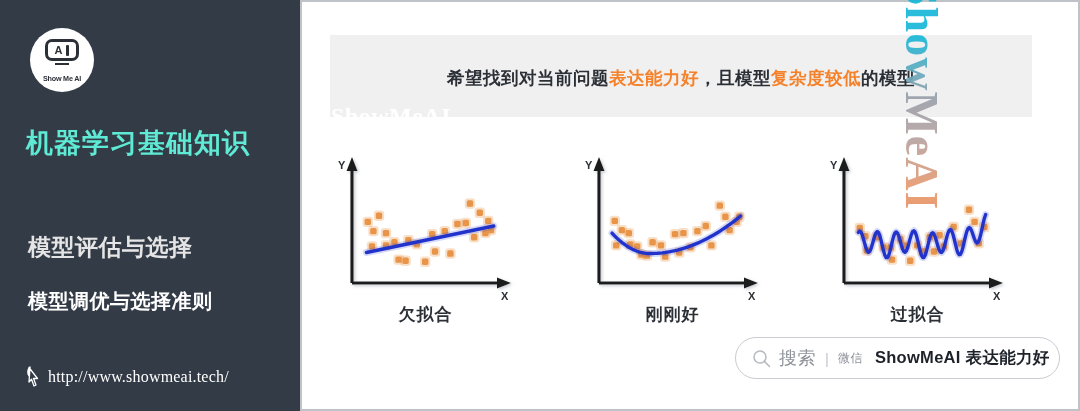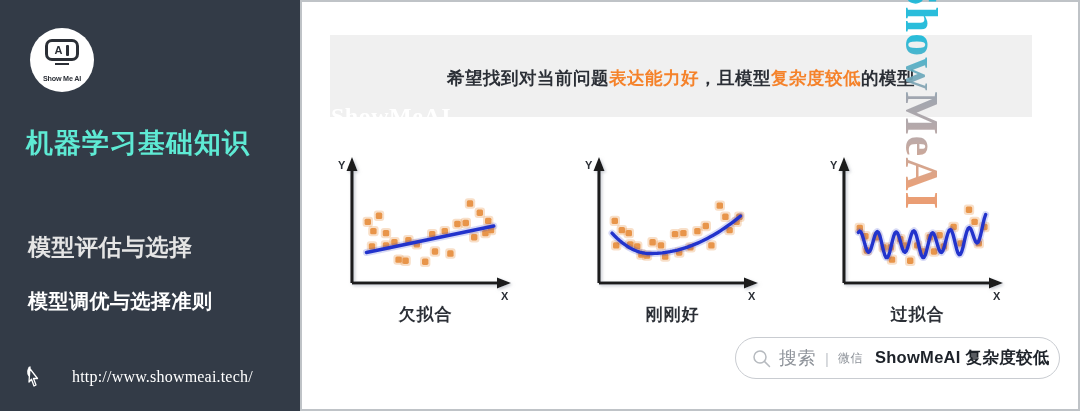--- a/index.html
+++ b/index.html
@@ -62,21 +62,21 @@
     font-size: 23px; font-weight: bold; color: #e5e5e5;
     letter-spacing: 0.5px; white-space: nowrap;
   }
   #sidebar-subsection {
     position: absolute; left: 28px; top: 288px;
     font-size: 20px; font-weight: bold; color: #ffffff;
     letter-spacing: 0.5px; white-space: nowrap;
   }
   #sidebar-url-row {
     position: absolute; left: 26px; top: 365px;
-    display: flex; align-items: center; gap: 24px;
+    display: flex; align-items: center; gap: 0;
   }
   #cursor-icon { width: 22px; height: 24px; display: block; }
   #sidebar-url {
     font-size: 16px; color: #ffffff; white-space: nowrap;
     font-family: "Liberation Serif", serif; letter-spacing: 0.2px;
   }
 
   
   #main {
     position: absolute; left: 300px; top: 0;
@@ -442,17 +442,17 @@
     </div>
 
     <div id="search-pill">
       <svg id="search-icon" width="19" height="19" viewBox="0 0 19 19">
         <circle cx="8" cy="8" r="6" fill="none" stroke="#b6babf" stroke-width="1.5"></circle>
         <line x1="12.4" y1="12.4" x2="17.5" y2="17.5" stroke="#b6babf" stroke-width="1.5" stroke-linecap="round"></line>
       </svg>
       <span id="search-placeholder">搜索</span>
       <span id="search-divider">|</span>
       <span id="search-channel">微信</span>
-      <span id="search-brand">ShowMeAI 复杂度较低</span>
+      <span id="search-brand">ShowMeAI 表达能力好</span>
     </div>
 
   </div>
 </div>
 
 </body></html>

